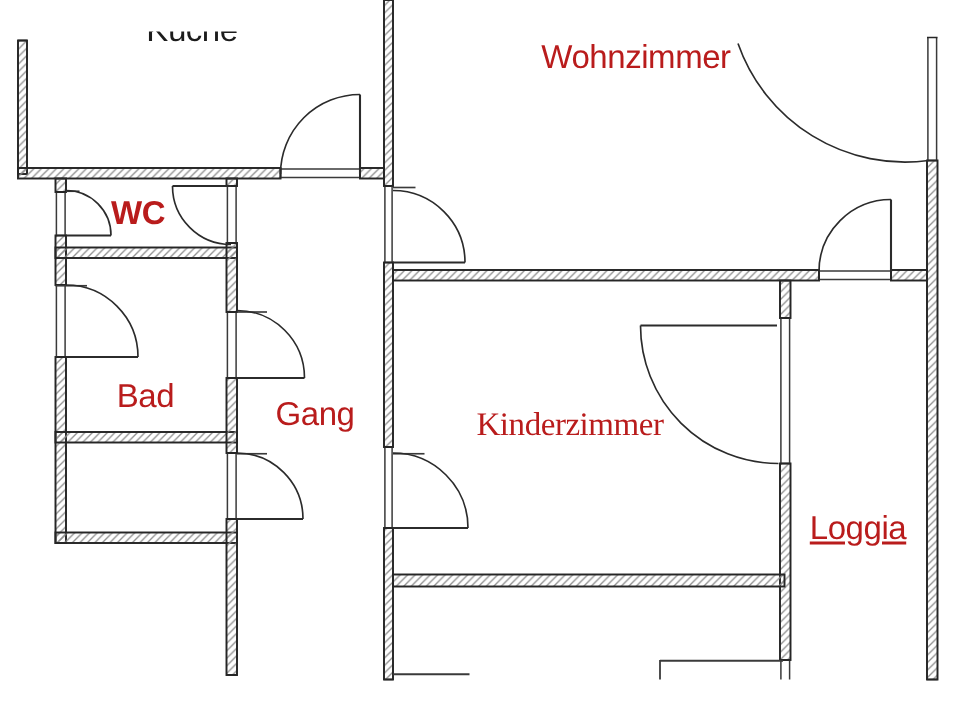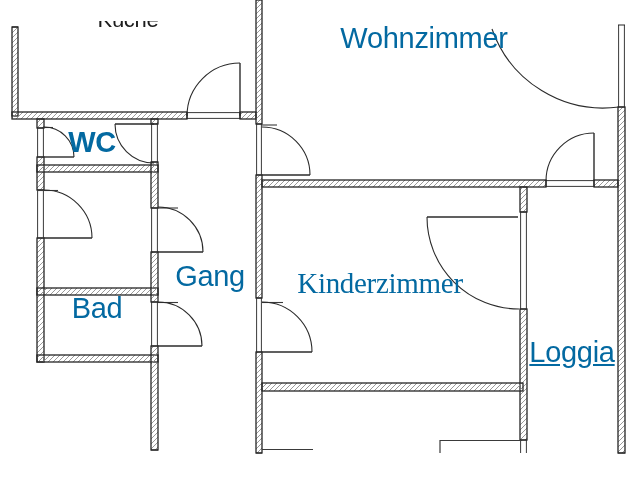--- a/index.html
+++ b/index.html
@@ -4,21 +4,21 @@
 <style>
   html,body{margin:0;padding:0;}
   body{
     width:640px;height:480px;overflow:hidden;position:relative;
     background:#ffffff;
     font-family:"Liberation Sans", sans-serif;
   }
   .plan{position:absolute;left:0;top:0;width:640px;height:480px;}
   .room-label{
     position:absolute;transform:translate(-50%,-50%);
-    font-size:29px;line-height:22px;color:#0369a1;white-space:nowrap;
+    font-size:22px;line-height:22px;color:#b91c1c;white-space:nowrap;
     letter-spacing:-0.3px;text-align:right;
   }
   .room-label.two-line span{display:block;}
   .clip-top{
     position:absolute;overflow:hidden;
   }
   .clip-top .inner{
     position:absolute;left:0;top:-13px;width:100%;
     font-size:22px;line-height:24px;color:#1c1c1c;white-space:nowrap;
     letter-spacing:-0.3px;text-align:center;
@@ -136,21 +136,21 @@
 </svg>
 
 <div class="clip-top" style="left:92px;top:21px;width:72px;height:8px;">
   <div class="inner">Küche</div>
 </div>
 
 <div class="room-label" style="left:424px;top:38px;">Wohnzimmer</div>
 
 <div class="room-label" style="left:92px;top:142px;font-weight:bold;">WC</div>
 
-<div class="room-label" style="left:97px;top:264px;margin-top:44px;">Bad</div>
+<div class="room-label" style="left:97px;top:264px;">Bad</div>
 
 <div class="room-label two-line" style="left:97px;top:327px;">
 </div>
 
 <div class="room-label" style="left:210px;top:276px;">Gang</div>
 
 <div class="room-label" style="left:380px;top:283px;font-family:Liberation Serif, serif;">Kinderzimmer</div>
 
 <div class="room-label" style="left:572px;top:352px;text-decoration:underline;">Loggia</div>
 

